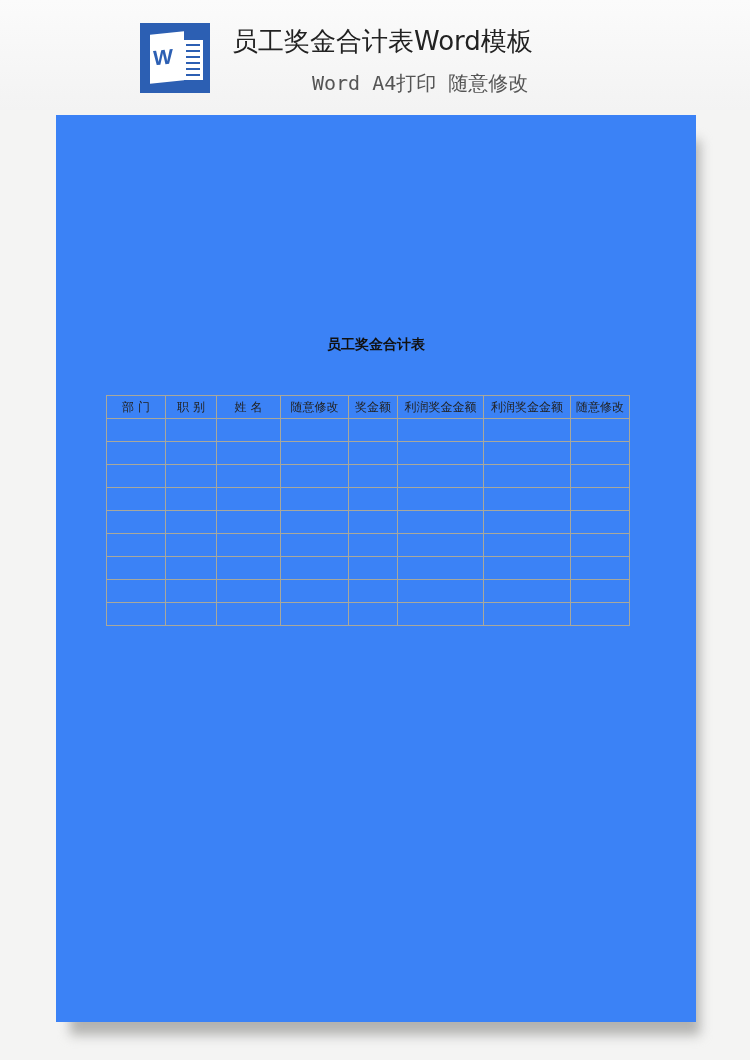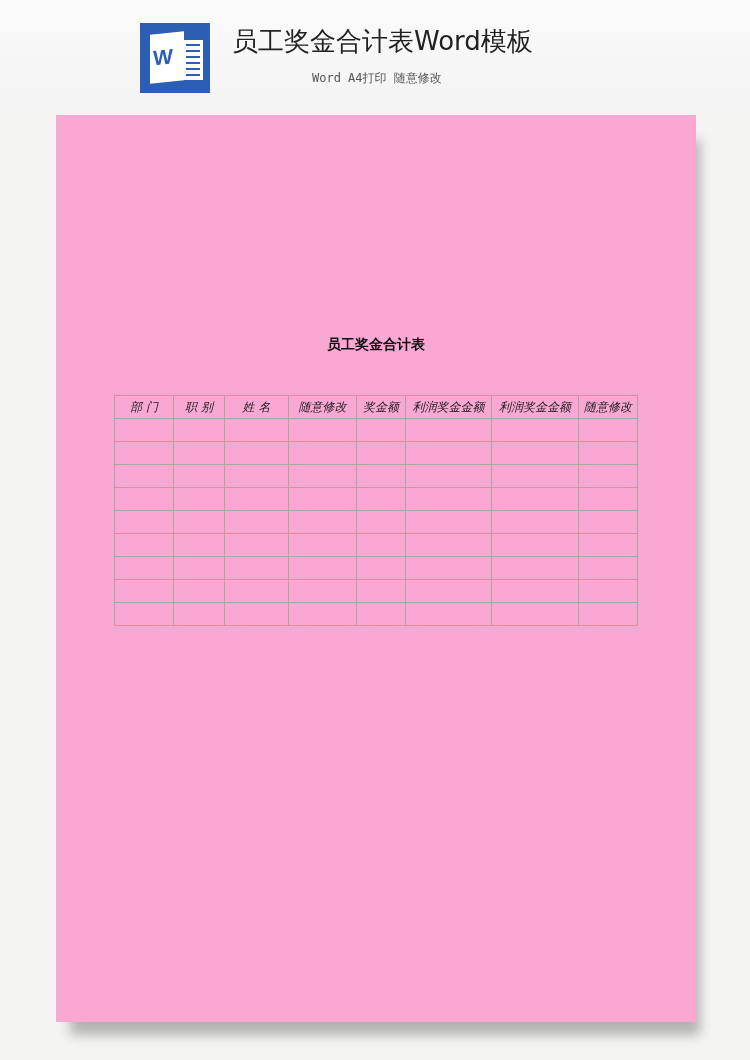--- a/index.html
+++ b/index.html
@@ -29,40 +29,40 @@
   }
   .word-logo .lines i {
     display: block; height: 2px; background: #2c5fb3; margin: 4px 3px 0 3px;
   }
   .title {
     position: absolute; left: 232px; top: 24px; font-size: 26px; color: #222;
     letter-spacing: 0px; white-space: nowrap;
     font-family: "DejaVu Sans", sans-serif;
   }
   .subtitle {
-    position: absolute; left: 312px; top: 70px; font-size: 12px; color: #555;
+    position: absolute; left: 312px; top: 70px; font-size: 20px; color: #555;
     font-family: "DejaVu Sans Mono", monospace; white-space: nowrap;
   }
   .page-shadow {
     position: absolute; left: 70px; top: 140px; width: 630px; height: 895px;
     background: #b2b2b0; filter: blur(6px);
   }
   .page {
     position: absolute; left: 56px; top: 115px; width: 640px; height: 907px;
-    background: #f9a8d4;
+    background: #3b82f6;
   }
   .doc-title {
     position: absolute; left: 0; width: 640px; top: 221px; text-align: center;
     font-size: 14px; font-weight: bold; color: #111;
     font-family: "DejaVu Serif", serif;
   }
   table {
-    position: absolute; left: 58px; top: 280px;
+    position: absolute; left: 50px; top: 280px;
     border-collapse: collapse; table-layout: fixed;
-    font-family: "DejaVu Serif", serif; font-size: 12px; color: #222; font-style: italic;
+    font-family: "DejaVu Serif", serif; font-size: 12px; color: #222;
   }
   td, th {
     border: 1.5px solid #a8a89c; padding: 0; text-align: center;
     font-weight: normal; height: 22px; white-space: nowrap; overflow: hidden;
   }
 </style>
 </head>
 <body>
 
 <div class="banner">

